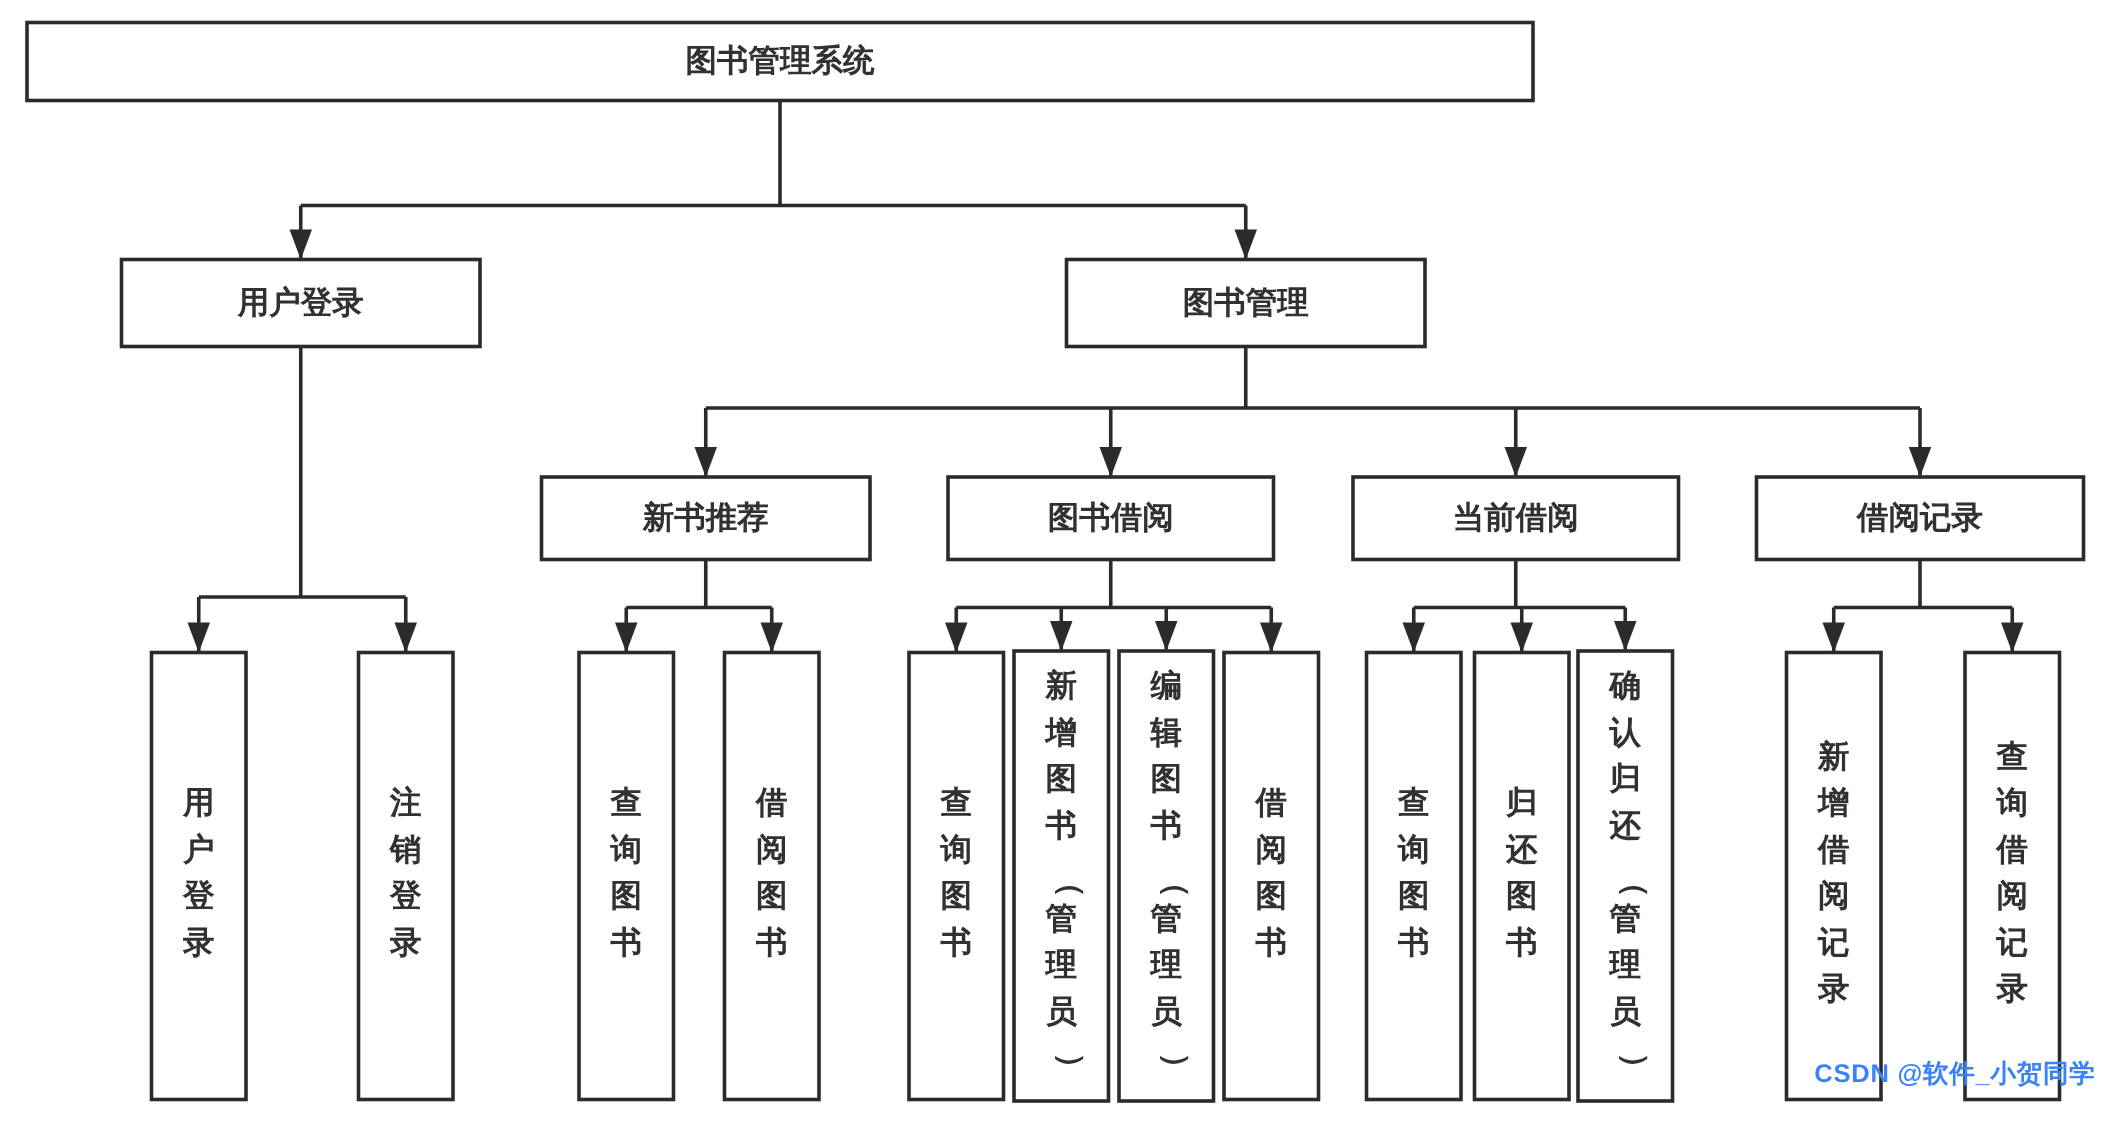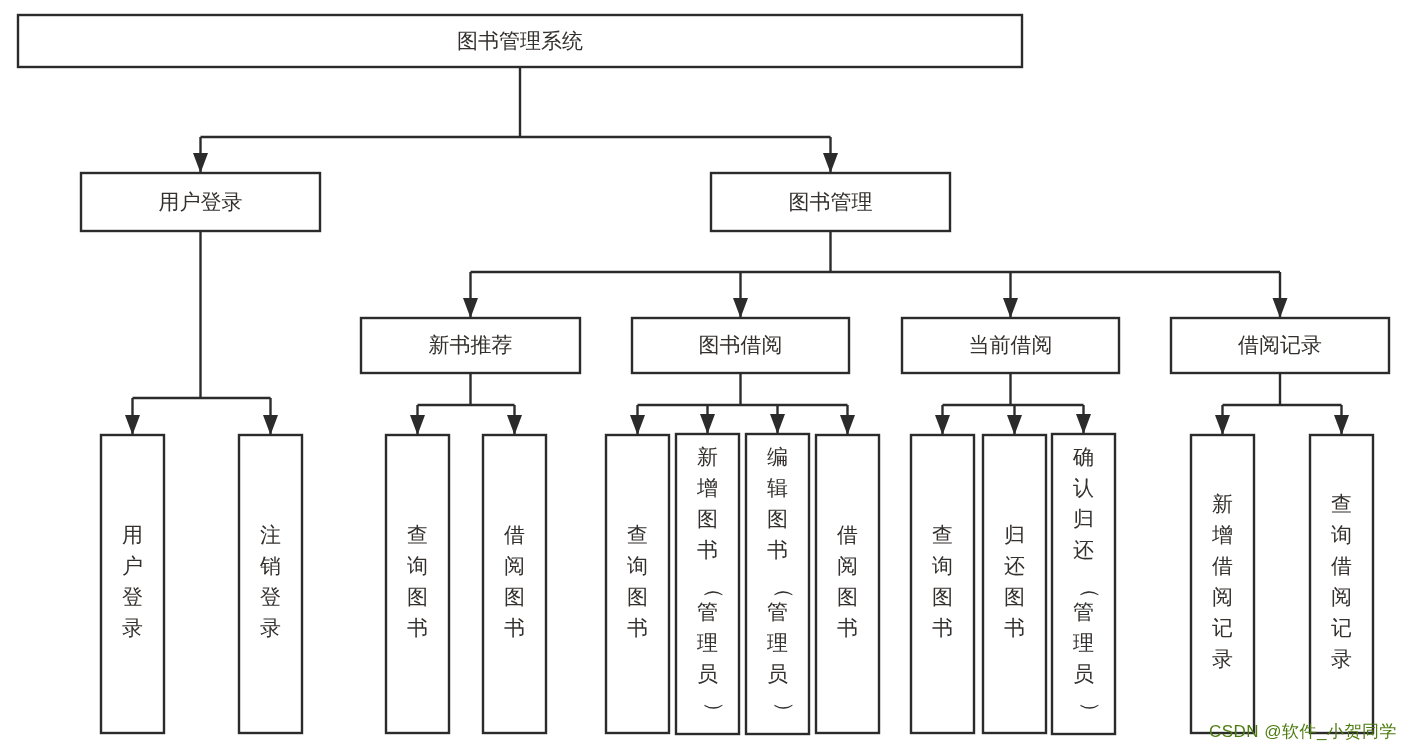--- a/index.html
+++ b/index.html
@@ -11,20 +11,21 @@
     width: 1405px;
     height: 747px;
     font-family: "Liberation Sans", "DejaVu Sans", sans-serif;
     overflow: hidden;
     position: relative;
   }
   #diagram-root {
     position: relative;
     width: 1405px;
     height: 747px;
+    font-weight: bold;
   }
   svg.diagram-canvas {
     position: absolute;
     top: 0;
     left: 0;
     width: 1405px;
     height: 747px;
     display: block;
   }
   .node-box {
@@ -51,24 +52,24 @@
   }
   .leaf-label-v {
     font-family: "Liberation Sans", "DejaVu Sans", sans-serif;
     font-size: 21px;
     fill: #33302e;
     text-anchor: middle;
   }
   .watermark-text {
     position: absolute;
     right: 8px;
-    bottom: 4px;
+    bottom: 20px;
     font-family: "Liberation Sans", "DejaVu Sans", sans-serif;
     font-size: 17px;
-    color: #4d7c0f;
+    color: #3b82f6;
     white-space: nowrap;
     letter-spacing: 0.5px;
     pointer-events: none;
   }
 </style>
 </head>
 <body>
 
 <div id="diagram-root">
 

